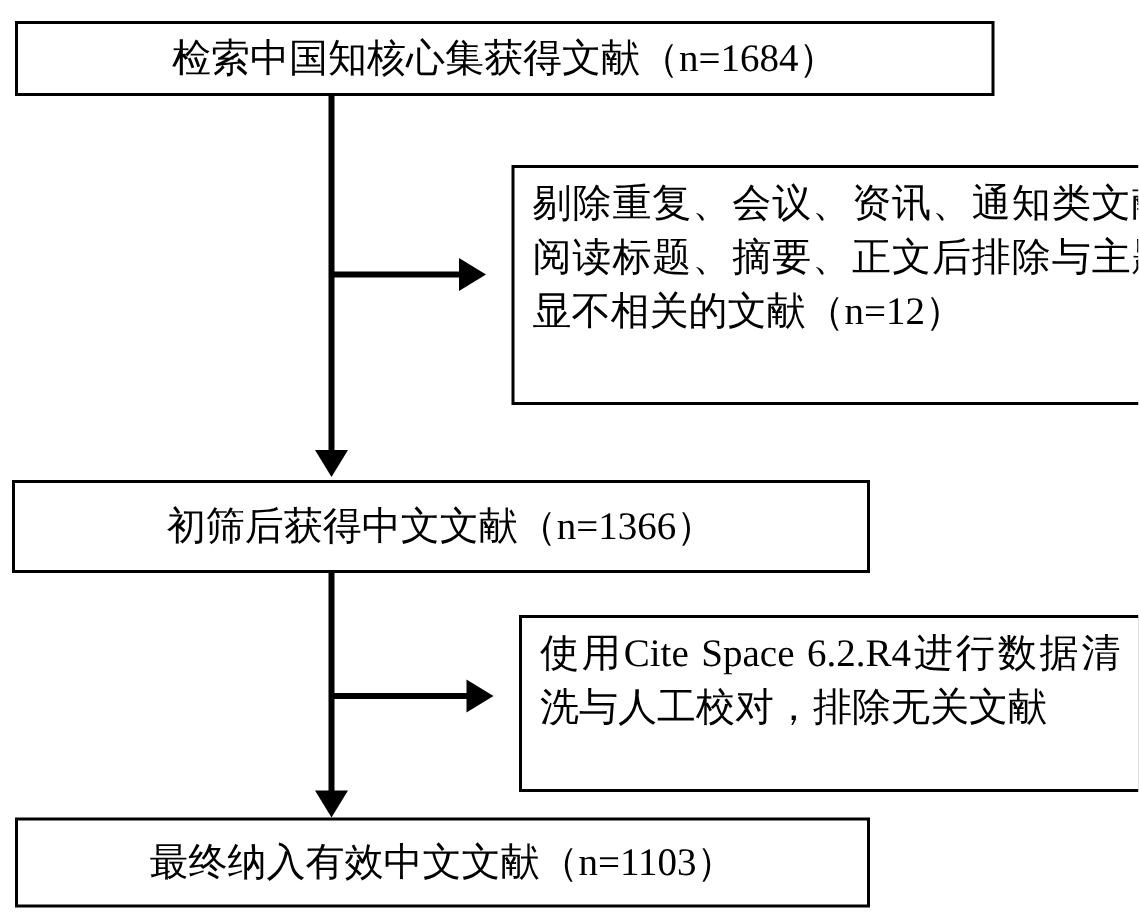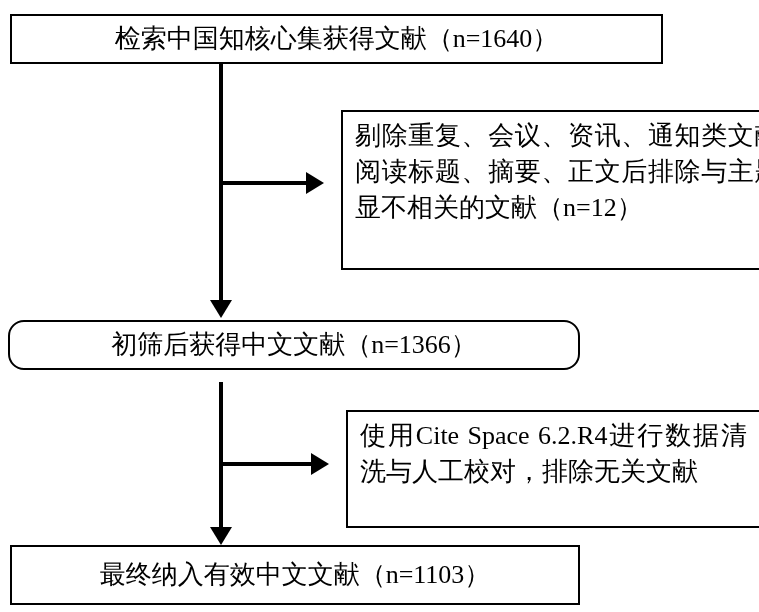--- a/index.html
+++ b/index.html
@@ -29,21 +29,21 @@
     align-items: center;
     justify-content: center;
     text-align: center;
   }
   .box.side {
     padding: 6px 12px;
     text-align: justify;
   }
   
   .box-search   { left: 10px;  top: 14px;  width: 653px; height: 50px; }
-  .box-screened { left: 8px;   top: 320px; width: 572px; height: 50px; border-radius: 16px; }
+  .box-screened { left: 8px;   top: 320px; width: 572px; height: 62px; }
   .box-final    { left: 10px;  top: 545px; width: 570px; height: 60px; }
   
   .box-exclude1 { left: 341px; top: 110px; width: 480px; height: 160px; }
   .box-exclude2 { left: 346px; top: 410px; width: 415px; height: 118px; }
 
   
   .vline, .hline {
     position: absolute;
     background: #000000;
   }
@@ -74,21 +74,21 @@
   .arrow-down-2 { left: 210px; top: 527px; }
   .arrow-right-1 { left: 306px; top: 172px; }
   .arrow-right-2 { left: 311px; top: 453px; }
 </style>
 </head>
 <body>
 
 <div class="canvas">
 
   <div class="box centered box-search">
-    <span>检索中国知核心集获得文献（n=1640）</span>
+    <span>检索中国知核心集获得文献（n=1684）</span>
   </div>
 
   <div class="vline vline-1"></div>
   <div class="arrow-down arrow-down-1"></div>
 
   <div class="hline hline-1"></div>
   <div class="arrow-right arrow-right-1"></div>
 
   <div class="box side box-exclude1">
     <span>剔除重复、会议、资讯、通知类文献；阅读标题、摘要、正文后排除与主题明显不相关的文献（n=12）</span>

